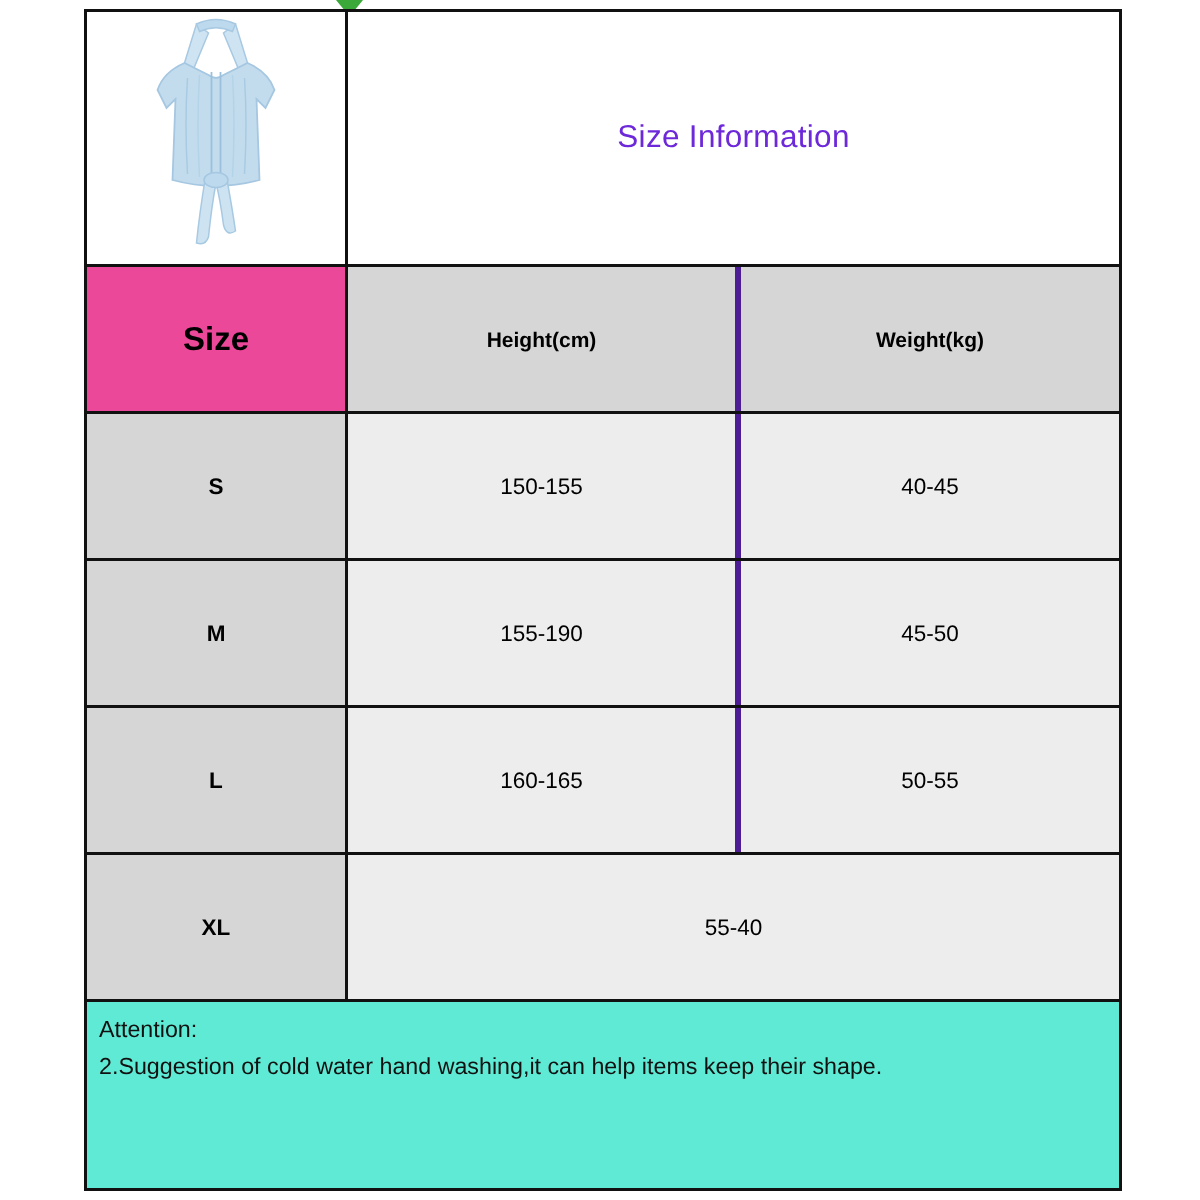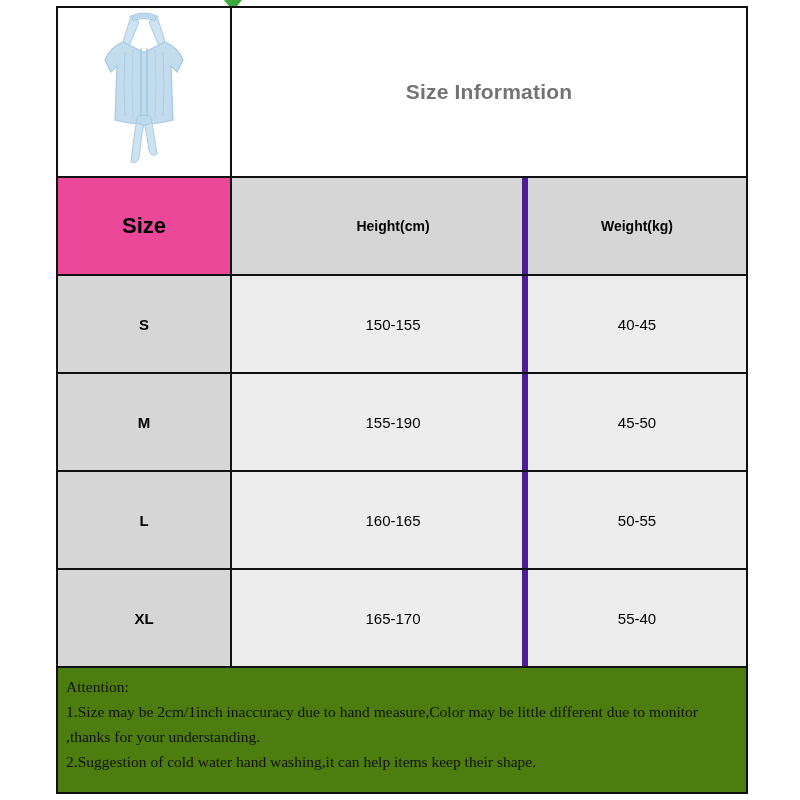--- a/index.html
+++ b/index.html
@@ -50,23 +50,23 @@
   }
   .title-cell {
     flex: 1 1 auto;
     display: flex;
     align-items: center;
     justify-content: center;
     background: #ffffff;
   }
   .title-text {
     font-size: 21px;
-    font-weight: bold;
+    font-weight: normal;
     letter-spacing: 0.2px;
-    color: #737373;
+    color: #6d28d9;
   }
   
   .garment {
     position: absolute;
     left: 50%;
     top: 4px;
     transform: translateX(-50%);
     width: 130px;
     height: 160px;
   }
@@ -89,26 +89,25 @@
     border-right: 2px solid #111111;
     display: flex;
     align-items: center;
     justify-content: center;
     background: #d6d6d6;
     font-weight: bold;
   }
   .c-height {
     width: 258px;
     flex: 0 0 258px;
-    border-right: 6px solid #4c1d95;
+    border-right: 4px solid #4c1d95;
     display: flex;
     align-items: center;
     justify-content: center;
     background: #ededed;
-    padding-left: 32px;
   }
   .c-weight {
     flex: 1 1 auto;
     display: flex;
     align-items: center;
     justify-content: center;
     background: #ededed;
   }
   .table-head .c-size {
     font-size: 22px;
@@ -125,23 +124,22 @@
     font-size: 15px;
   }
   .data-row .c-height,
   .data-row .c-weight {
     font-size: 15px;
   }
   
   .note {
     flex: 1 1 auto;
     padding: 6px 8px 4px 8px;
-    background: #4d7c0f;
+    background: #5eead4;
     box-sizing: border-box;
-    font-family: Liberation Serif, serif;
   }
   .note-line {
     font-size: 15.5px;
     line-height: 25px;
     color: #111111;
     white-space: normal;
   }
   
   .green-mark {
     position: absolute;
@@ -207,24 +205,22 @@
       <div class="c-height">155-190</div>
       <div class="c-weight">45-50</div>
     </div>
     <div class="data-row">
       <div class="c-size">L</div>
       <div class="c-height">160-165</div>
       <div class="c-weight">50-55</div>
     </div>
     <div class="data-row">
       <div class="c-size">XL</div>
-      <div class="c-height">165-170</div>
       <div class="c-weight">55-40</div>
     </div>
 
     <div class="note">
       <div class="note-line">Attention:</div>
-      <div class="note-line">1.Size may be 2cm/1inch inaccuracy due to hand measure,Color may be little different due to monitor ,thanks for your understanding.</div>
       <div class="note-line">2.Suggestion of cold water hand washing,it can help items keep their shape.</div>
     </div>
 
   </div>
 </div>
 
 </body></html>

